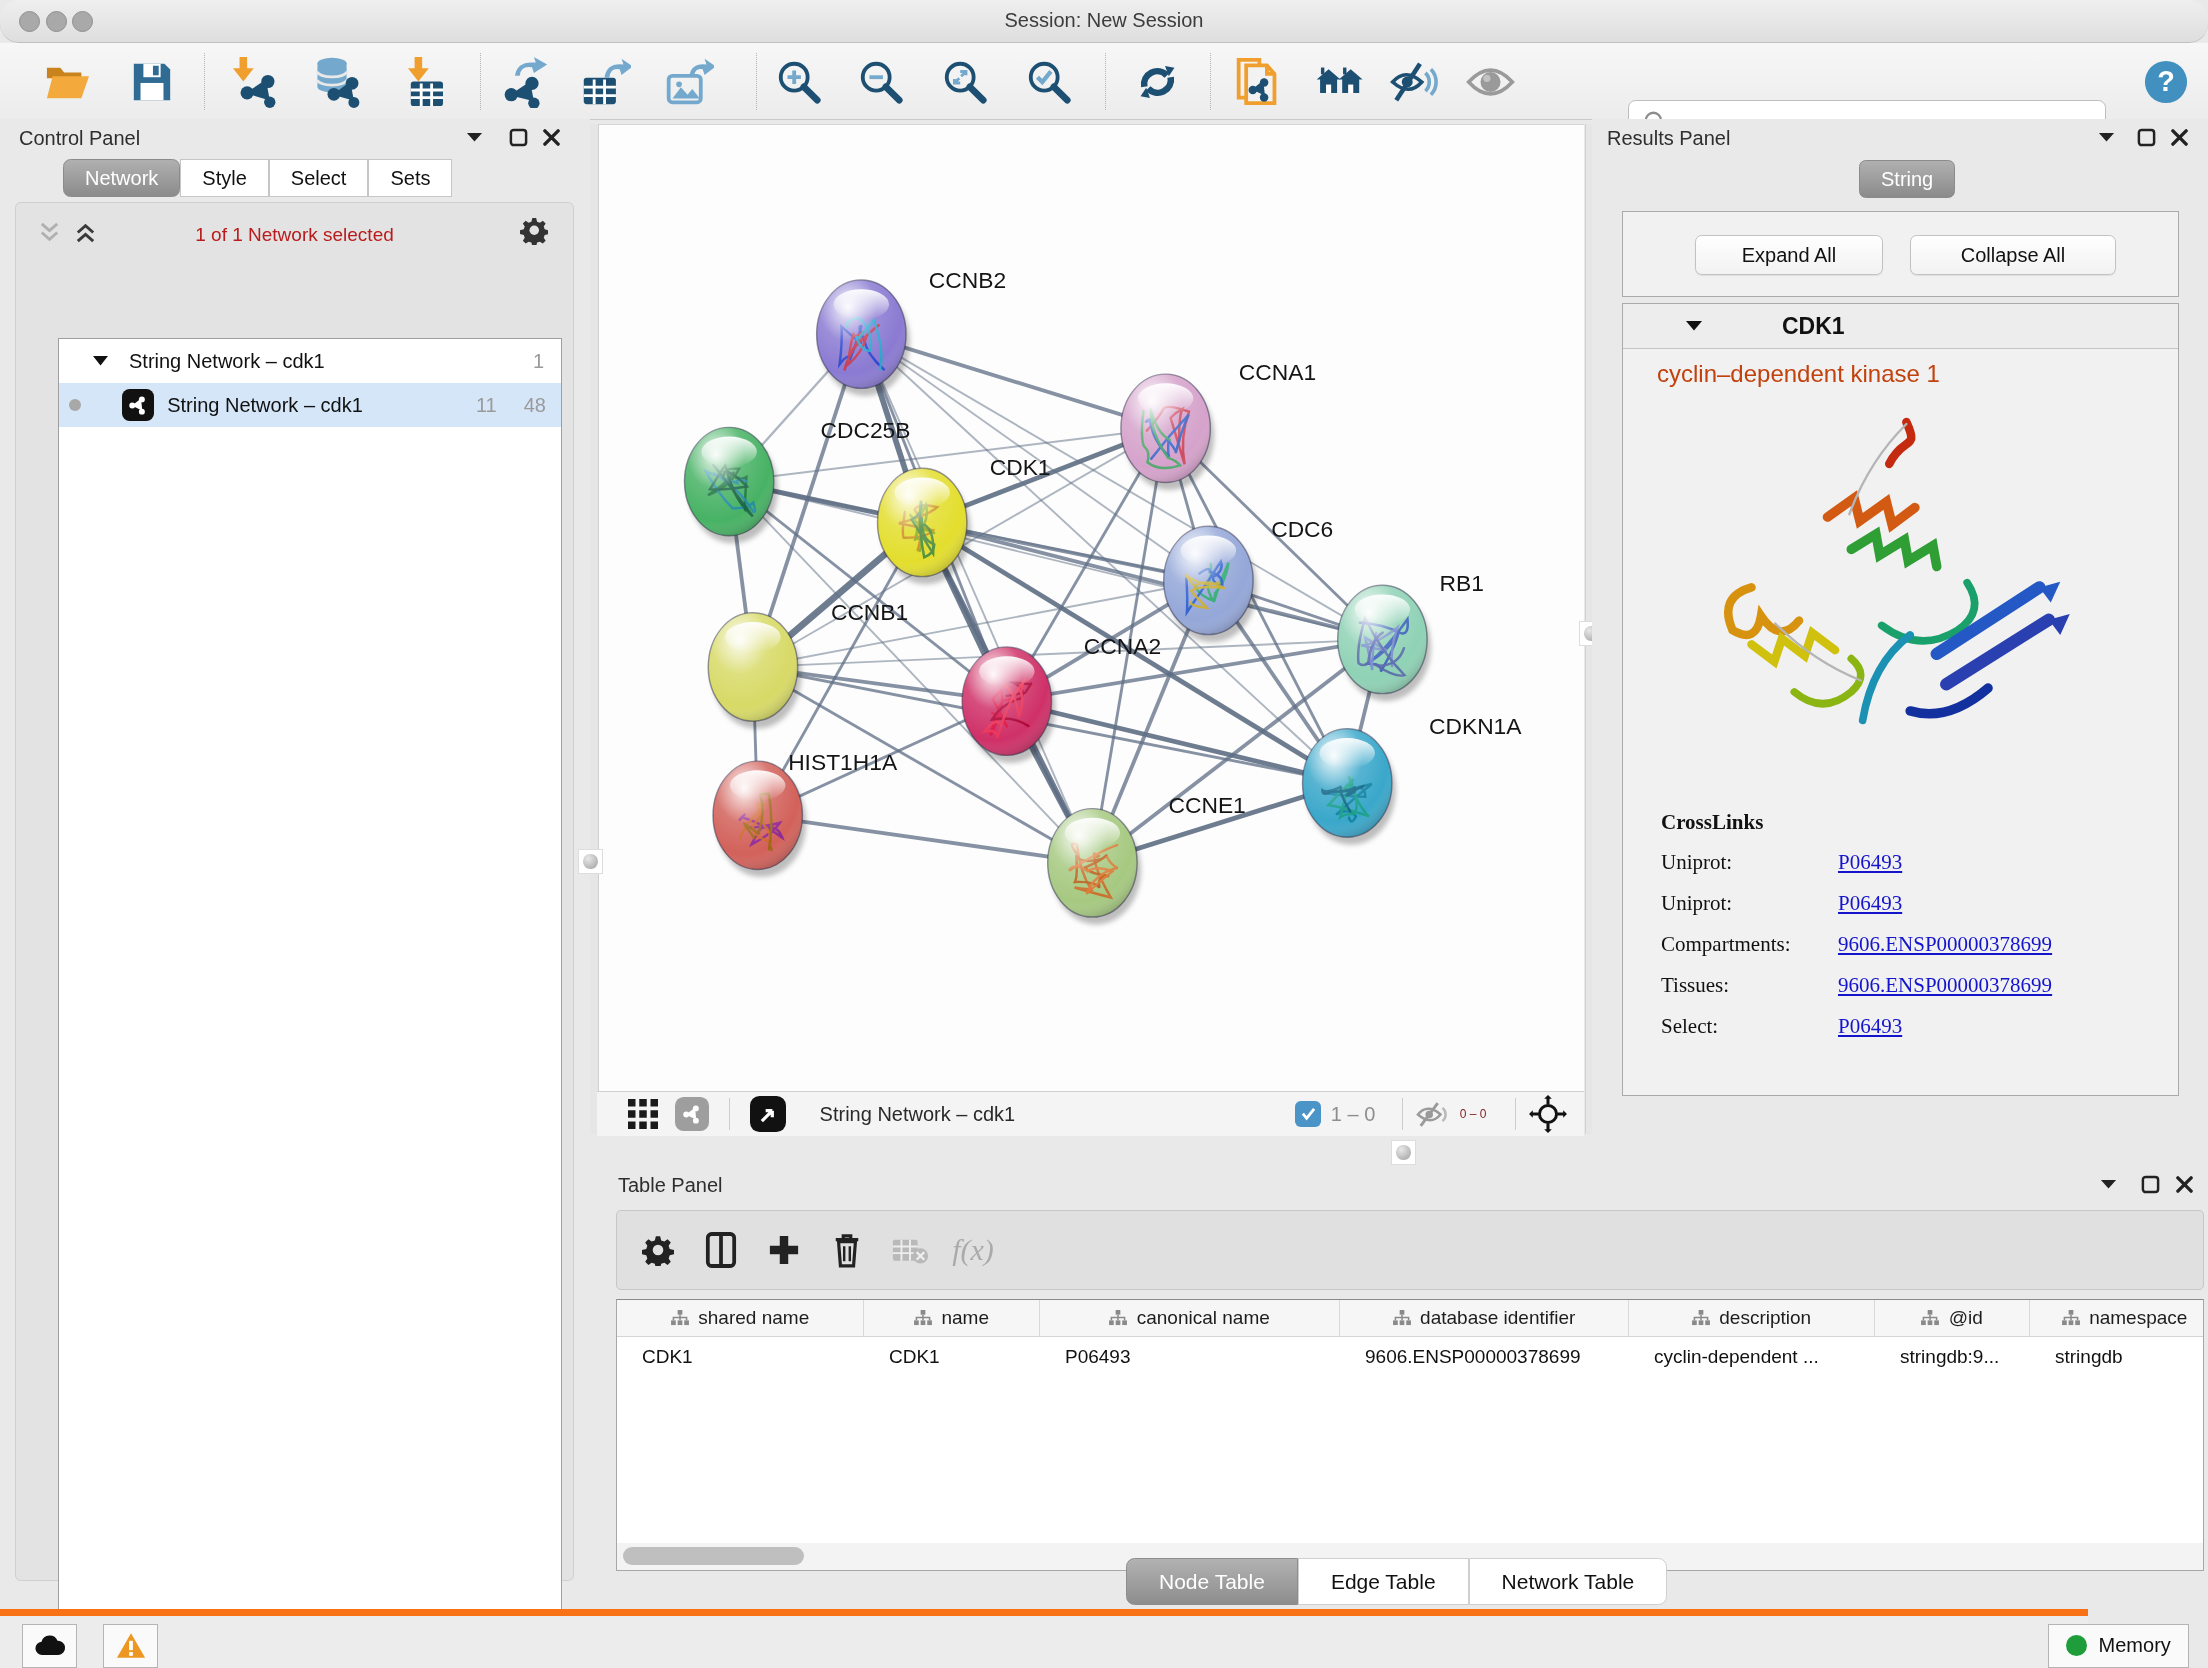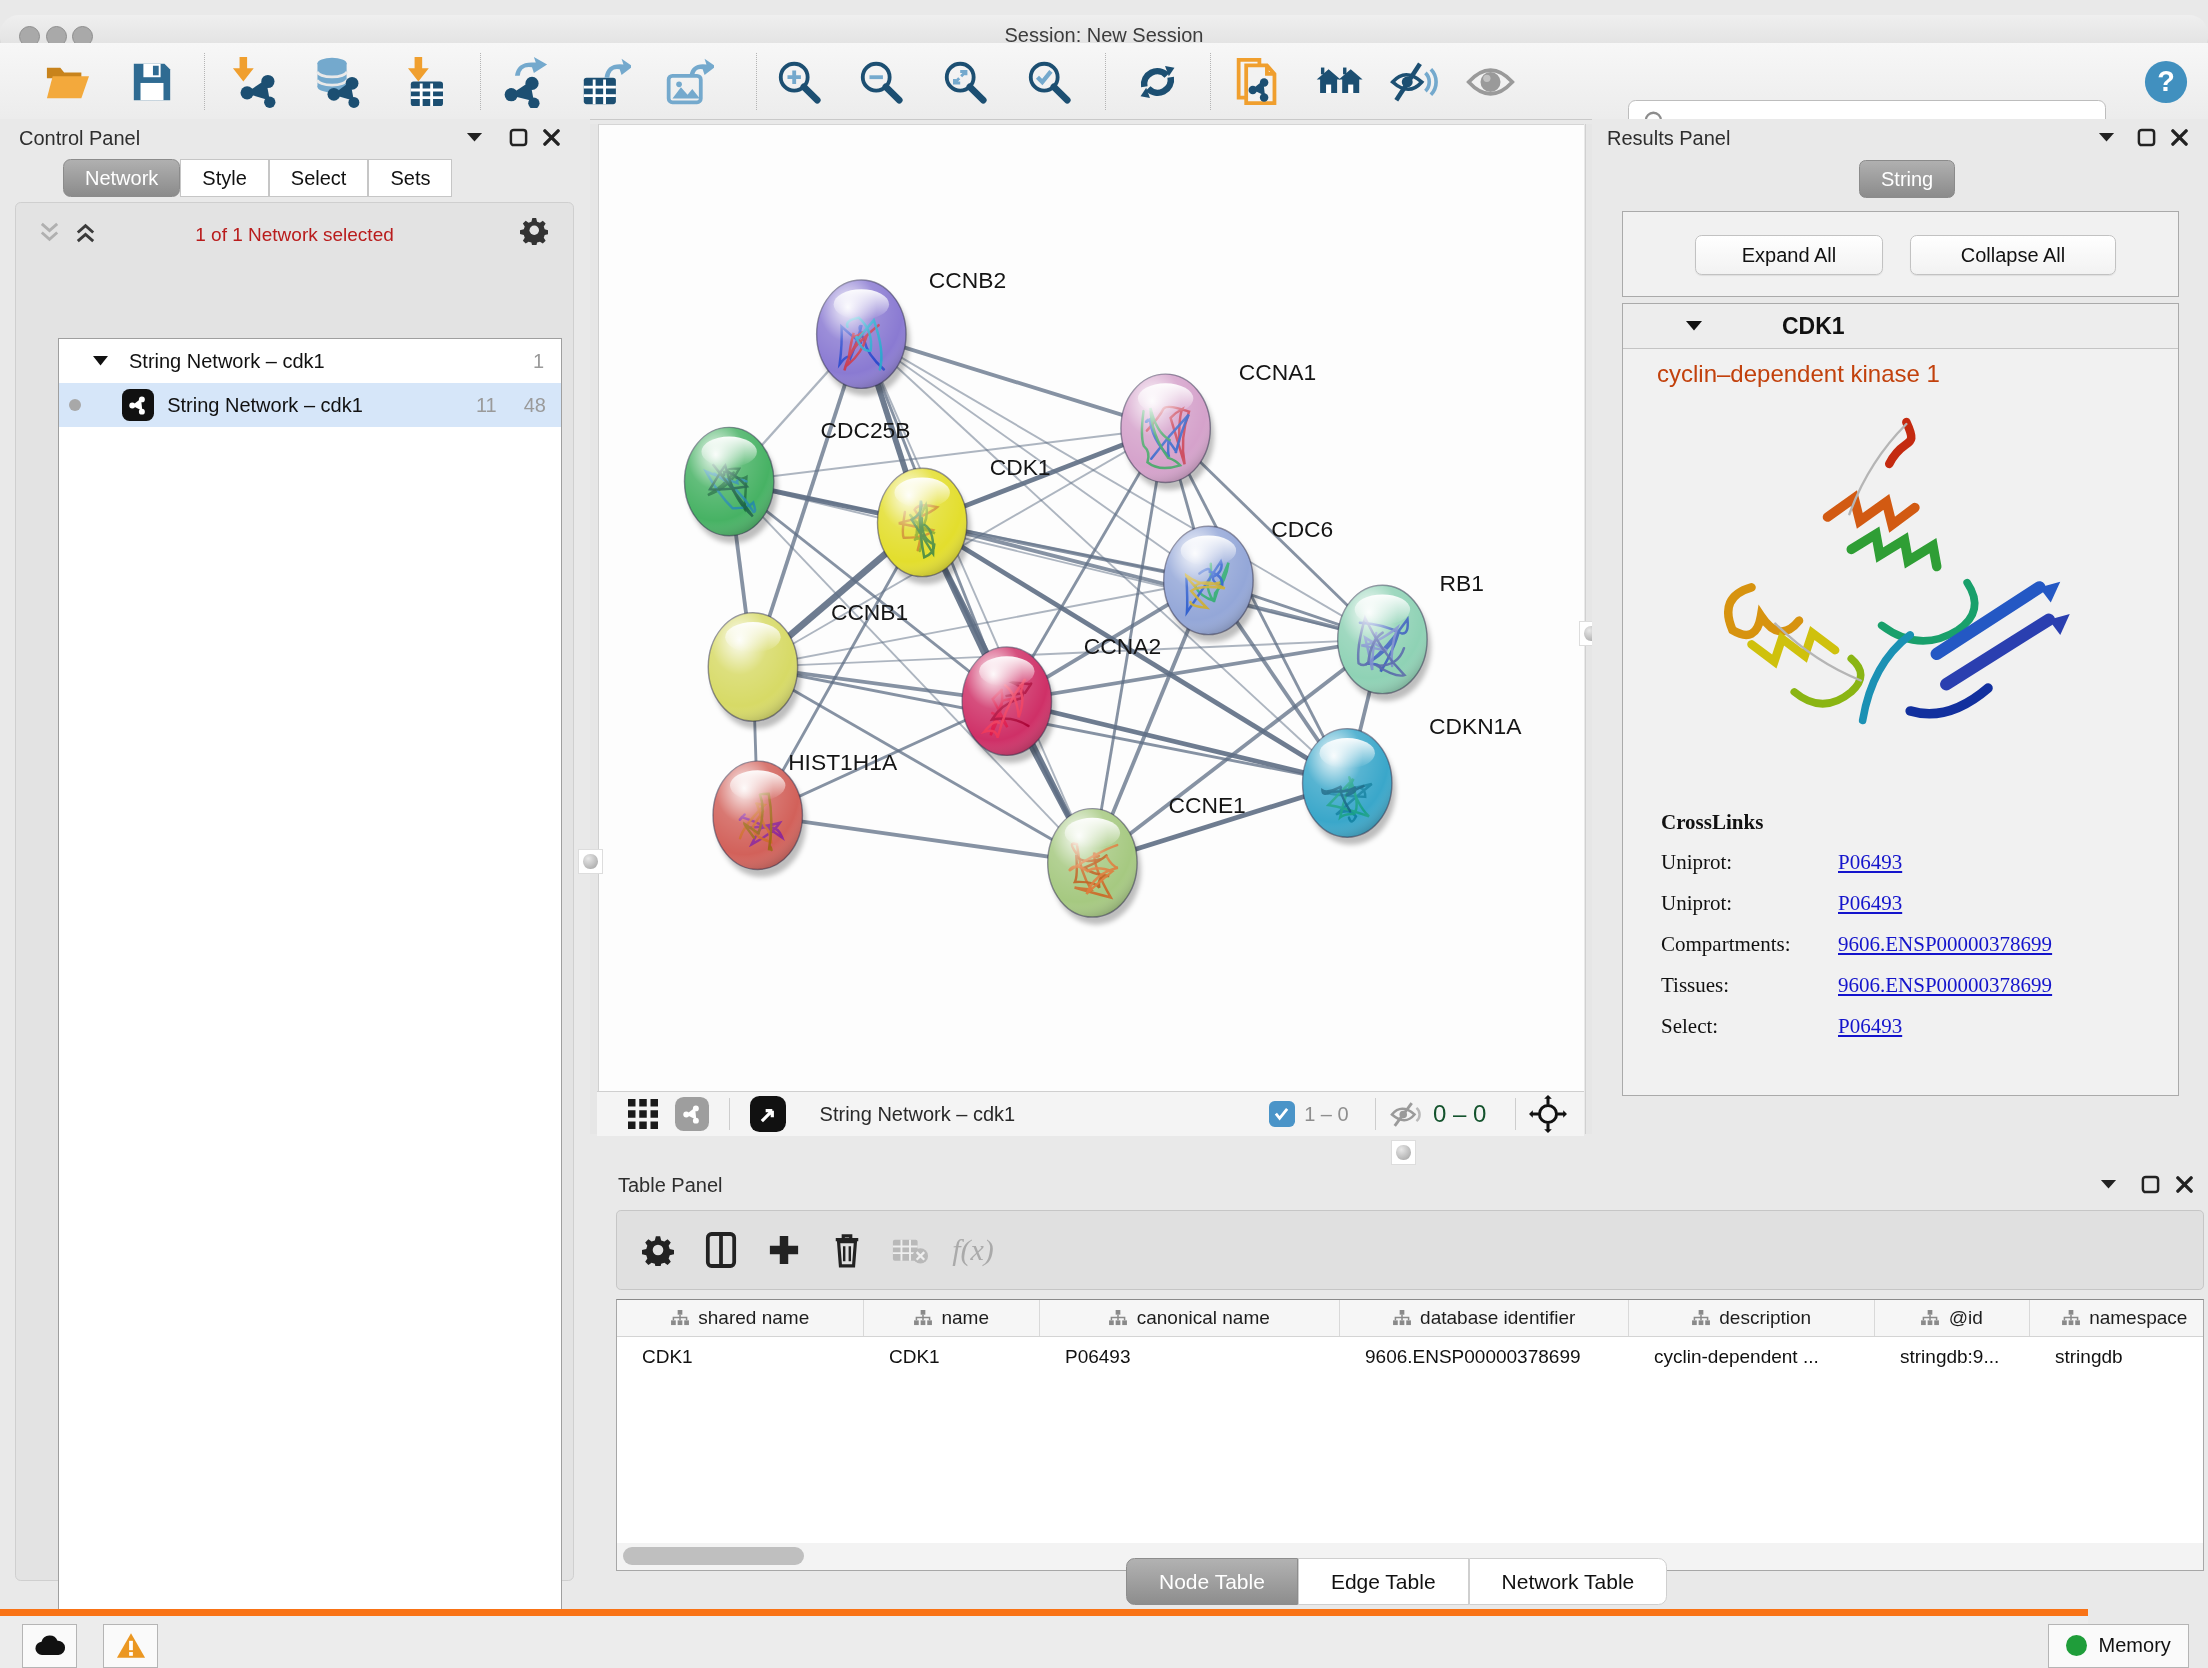--- a/index.html
+++ b/index.html
@@ -1,19 +1,19 @@
 <!DOCTYPE html>
 <html style="font-size:15px"><head>
 <meta charset="utf-8">
 <style>
   html,body{margin:0;padding:0;background:#e9e9e9;width:2208px;height:1668px;overflow:hidden;
     font-family:"Liberation Sans","DejaVu Sans",sans-serif;-webkit-font-smoothing:antialiased;}
   .abs{position:absolute;}
   
-  .titlebar{position:absolute;left:0;top:15px;width:2208px;height:42px;
+  .titlebar{position:absolute;left:0;top:0;width:2208px;height:42px;
     background:linear-gradient(#efefef,#dedede);border-bottom:1px solid #bfbfbf;border-radius:19px;}
   .traffic{position:absolute;top:11.4px;width:19px;height:19px;border-radius:50%;
     background:#a9a9a9;border:1px solid #8e8e8e;}
   .win-title{position:absolute;top:8.6px;left:0;width:100%;text-align:center;font-size:20px;color:#3c3c3c;}
   
   .toolbar{position:absolute;left:0;top:43px;width:2208px;height:76px;
     background:linear-gradient(#f7f7f7,#ececec);border-bottom:1px solid #c9c9c9;}
   .tbi{position:absolute;top:13.3px;width:51px;height:51px;display:flex;align-items:center;justify-content:center;cursor:pointer;}
   .tbsep{position:absolute;top:9.5px;width:0;height:57px;border-left:1.9px dotted #b4b4b4;}
   .searchbox{position:absolute;left:1628px;top:57px;width:476px;height:44px;background:#fff;
@@ -569,21 +569,21 @@
         </svg>
     </span>
     <span style="margin:0 13.3px 0 9.5px;font-size:20px;color:#8e8e8e">1 – 0</span>
     <span class="vsep"></span>
     <svg width="34" height="25" viewBox="0 0 36 26">
         <path d="M2 13 q10 -12 24 0 q-10 12 -24 0z" fill="none" stroke="#9a9a9a" stroke-width="2.6"></path>
         <circle cx="14" cy="13" r="4" fill="#9a9a9a"></circle>
         <path d="M23 1 L5 25" stroke="#9a9a9a" stroke-width="3"></path>
         <path d="M28 6 a9 9 0 0 1 0 14" fill="none" stroke="#b9b9b9" stroke-width="2.6"></path>
       </svg>
-    <span style="margin:0 15px 0 9.5px;font-size:24px;color:#14532d">0 – 0</span>
+    <span style="margin:0 15px 0 9.5px;font-size:12px;color:#7f1d1d">0 – 0</span>
     <span class="vsep"></span>
     <svg width="38" height="38" viewBox="0 0 40 40" style="margin-right:17px">
         <g stroke="#111" stroke-width="3.2" fill="none">
           <circle cx="20" cy="20" r="9"></circle>
           <path d="M20 2 v8 M20 30 v8 M2 20 h8 M30 20 h8"></path>
         </g>
         <path d="M16 4 l4 -4 4 4z M16 36 l4 4 4 -4z M4 16 l-4 4 4 4z M36 16 l4 4 -4 4z" fill="#111"></path>
       </svg>
   </div>
 </div>

